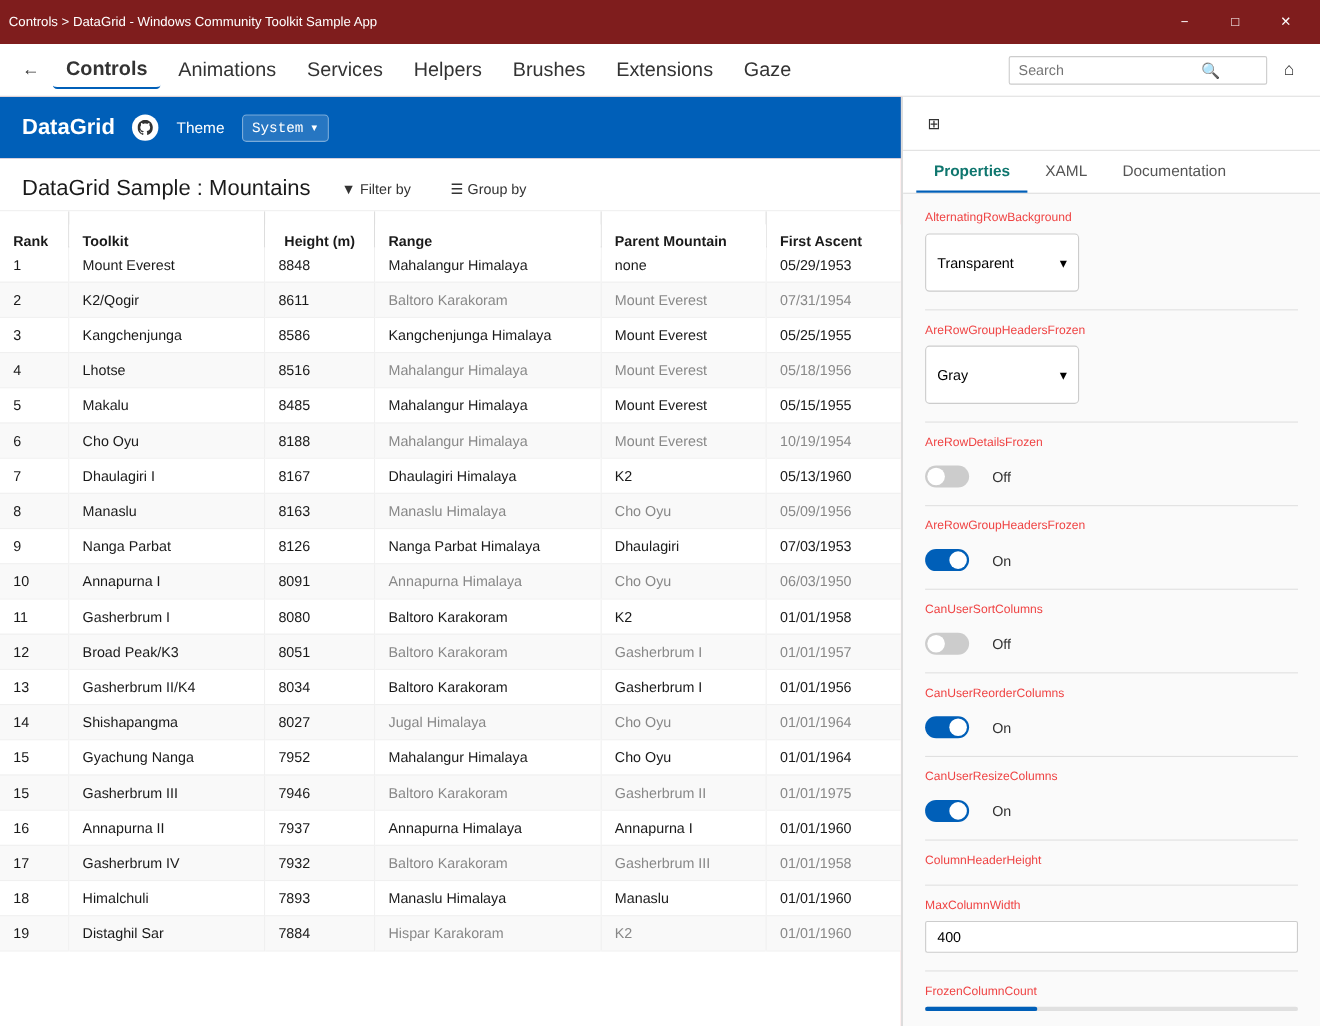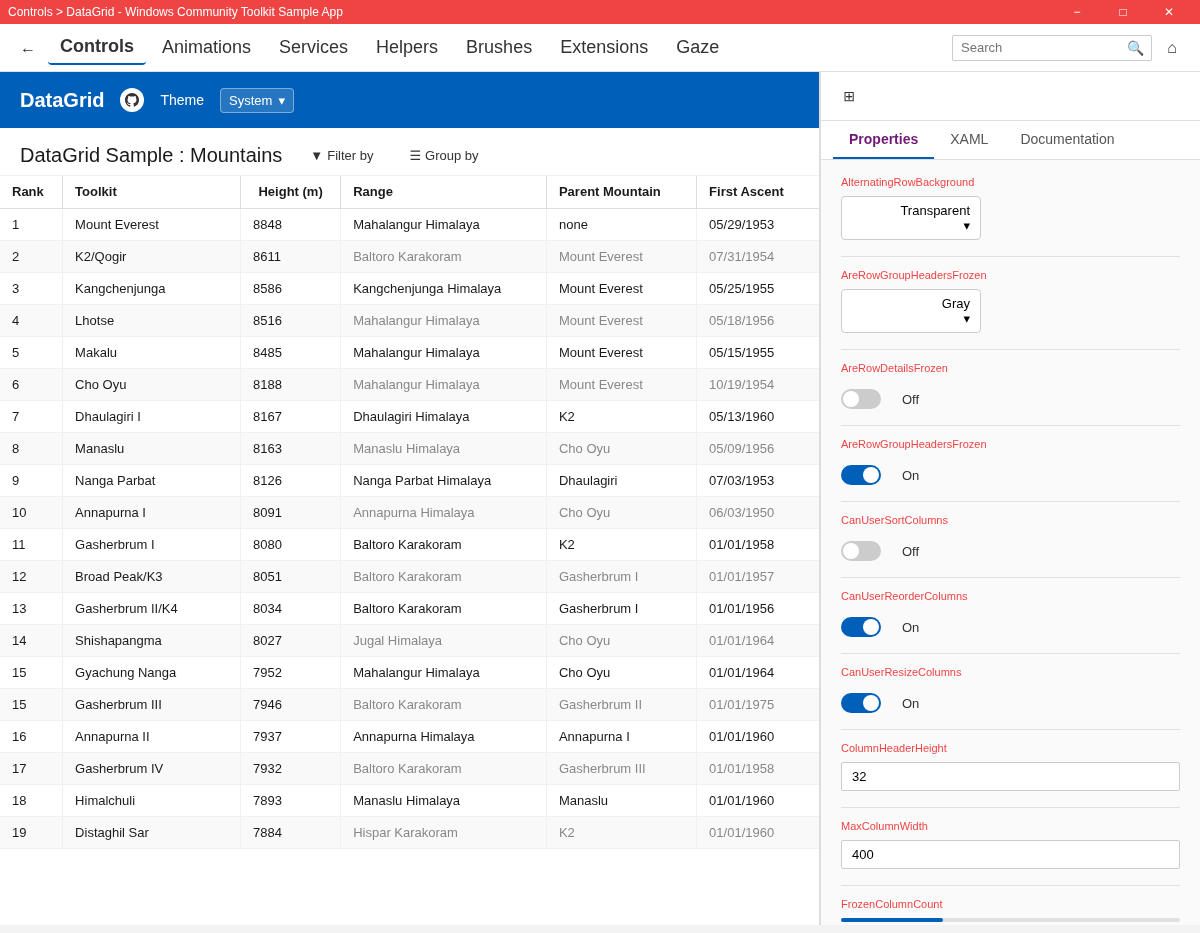--- a/index.html
+++ b/index.html
@@ -1,21 +1,21 @@
 <!DOCTYPE html>
 <html><head>
   <meta charset="utf-8">
   <style>
     * { box-sizing: border-box; margin: 0; padding: 0; }
     body { font-family: 'Segoe UI', Arial, sans-serif; font-size: 14px; background: #f3f3f3; overflow: hidden; width: 1200px; height: 933px; }
 
     
     .title-bar {
-      height: 24px;
-      background: #ef4444;
+      height: 40px;
+      background: #7f1d1d;
       display: flex;
       align-items: center;
       justify-content: space-between;
       padding: 0 8px;
       color: white;
       font-size: 12px;
     }
     .title-bar-left { display: flex; align-items: center; gap: 6px; }
     .title-bar-controls { display: flex; gap: 0; }
     .title-bar-btn {
@@ -47,21 +47,21 @@
       color: #333;
       font-size: 18px;
       white-space: nowrap;
     }
     .nav-item.active { font-weight: 600; border-bottom: 2px solid #005fb8; }
     .nav-spacer { flex: 1; }
     .nav-search {
       display: flex; align-items: center;
       border: 1px solid #ccc; border-radius: 2px;
       padding: 4px 8px; background: white; gap: 6px;
-      width: 200px;
+      width: 235px;
     }
     .nav-search input {
       border: none; outline: none; font-size: 13px; width: 160px;
     }
     .nav-home-btn {
       width: 32px; height: 32px;
       display: flex; align-items: center; justify-content: center;
       cursor: pointer; color: #333; font-size: 16px;
     }
 
@@ -104,21 +104,21 @@
     }
     .dg-theme-label { color: white; font-size: 14px; }
     .dg-theme-select {
       background: rgba(255,255,255,0.15);
       border: 1px solid rgba(255,255,255,0.4);
       border-radius: 4px;
       color: white;
       padding: 4px 8px;
       font-size: 13px;
       cursor: pointer;
-      display: flex; align-items: center; gap: 6px;
+      display: flex; align-items: center; gap: 6px; font-family: Liberation Mono, monospace;
     }
 
     
     .dg-content {
       flex: 1;
       background: white;
       display: flex;
       flex-direction: column;
       overflow: hidden;
     }
@@ -222,46 +222,45 @@
       padding: 0 12px;
     }
     .right-tab {
       padding: 10px 16px;
       font-size: 14px;
       cursor: pointer;
       color: #555;
       border-bottom: 2px solid transparent;
     }
     .right-tab.active {
-      color: #701a75;
+      color: #0f766e;
       font-weight: 600;
       border-bottom: 2px solid #005fb8;
     }
 
     
     .props-section {
       padding: 16px 20px;
     }
     .prop-group {
       margin-bottom: 16px;
     }
     .prop-label {
       font-size: 11px;
       font-weight: 400;
       color: #ef4444;
       margin-bottom: 8px;
     }
     .prop-dropdown {
-      display: flex; align-items: flex-end;
+      display: flex; align-items: center;
       border: 1px solid #ccc; border-radius: 4px;
-      background: white; padding: 6px 10px;
+      background: white; padding: 18px 10px;
       cursor: pointer; width: 140px;
       justify-content: space-between;
       font-size: 13px;
-      flex-direction: column;
     }
 
     
     .toggle-row {
       display: flex; align-items: center; gap: 21px; margin-top: 15px;
     }
     .toggle {
       width: 40px; height: 20px;
       border-radius: 10px;
       background: #ccc;
@@ -297,21 +296,21 @@
     }
 
     
     .table-wrapper::-webkit-scrollbar { width: 8px; }
     .table-wrapper::-webkit-scrollbar-track { background: #f0f0f0; }
     .table-wrapper::-webkit-scrollbar-thumb { background: #bbb; border-radius: 4px; }
 
     .right-panel::-webkit-scrollbar { width: 6px; }
     .right-panel::-webkit-scrollbar-track { background: #f0f0f0; }
     .right-panel::-webkit-scrollbar-thumb { background: #bbb; border-radius: 4px; }
-    thead th { position: sticky; top: 0; }
+    thead th { position: sticky; top: 12px; }
 
     .progress-bar-container {
       height: 4px; background: #e0e0e0; border-radius: 2px; margin-top: 4px;
     }
     .progress-bar {
       height: 100%; background: #005fb8; border-radius: 2px;
     }
   </style>
 </head>
 <body>
@@ -633,21 +632,20 @@
         <div class="toggle-row">
           <div class="toggle on"></div>
           <span class="toggle-label">On</span>
         </div>
       </div>
 
       <hr class="prop-separator">
 
       <div class="prop-group">
         <div class="prop-label">ColumnHeaderHeight</div>
-        <input class="prop-input" type="text" value="32" style="">
       </div>
 
       <hr class="prop-separator">
 
       <div class="prop-group">
         <div class="prop-label">MaxColumnWidth</div>
         <input class="prop-input" type="text" value="400" style="">
       </div>
 
       <hr class="prop-separator">

